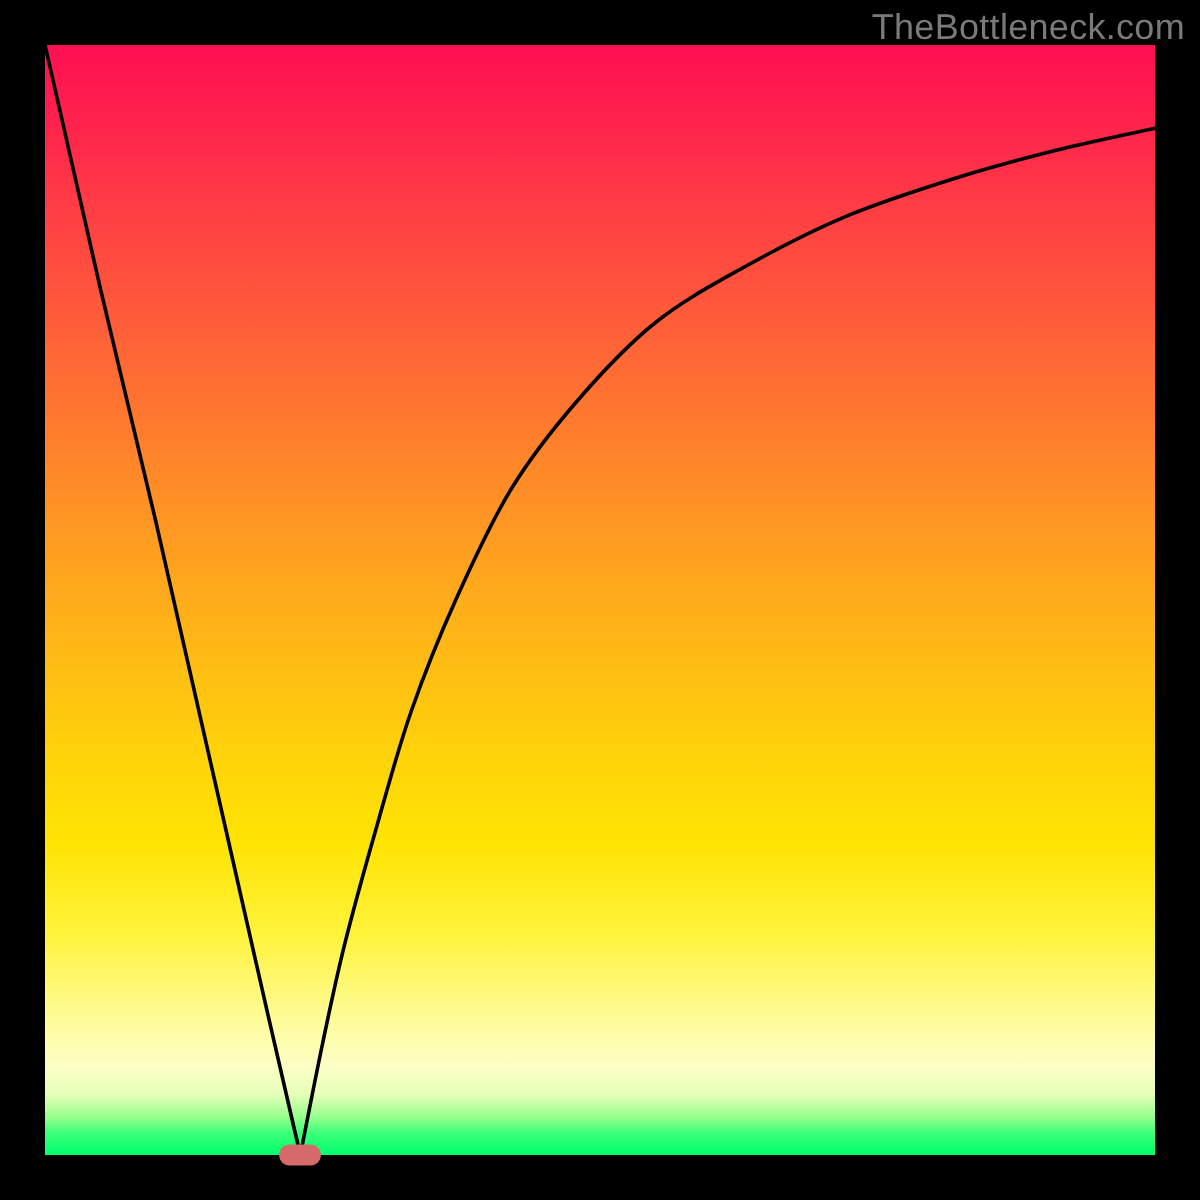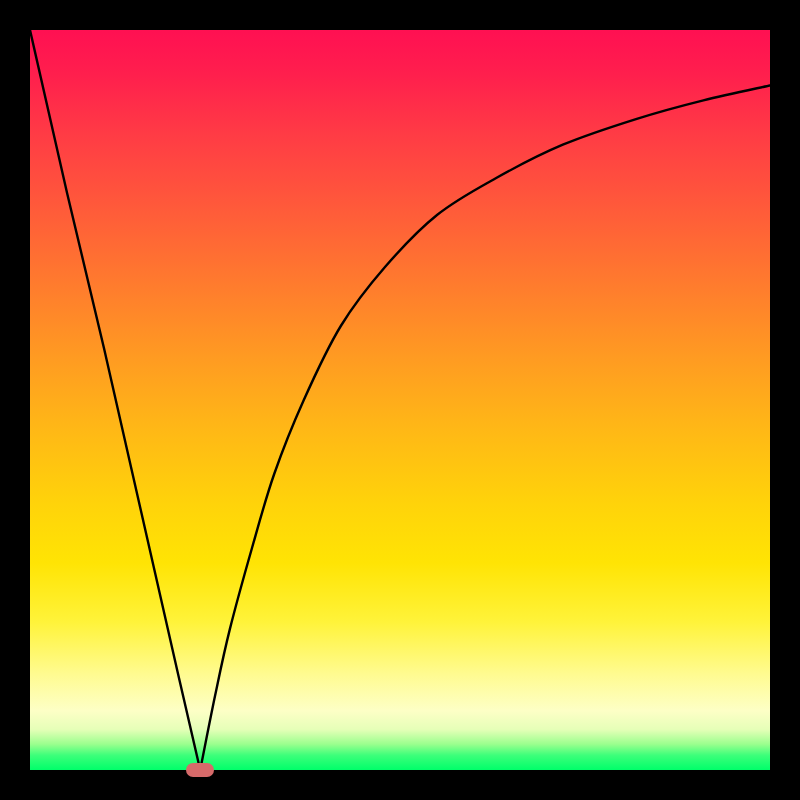--- a/index.html
+++ b/index.html
@@ -67,20 +67,21 @@
     font-size: 24px;
     font-weight: 500;
     letter-spacing: 0.2px;
     user-select: none;
   }
 </style>
 </head>
 <body>
 
 <div class="frame">
+  <div class="watermark">TheBottleneck.com</div>
   <div class="plot-area">
     <svg class="curve" viewBox="0 0 740 740" preserveAspectRatio="none">
       <path id="left-seg" fill="none" stroke="#000" stroke-width="2.4" stroke-linecap="round" d="M 0.00 0.00 L 37.00 162.80 L 74.00 318.20 L 111.00 481.00 L 148.00 643.80 L 170.20 740.00"></path>
       <path id="right-seg" fill="none" stroke="#000" stroke-width="2.4" stroke-linecap="round" d="M 170.20 740.00 C 172.67 727.67, 180.07 689.43, 185.00 666.00 C 189.93 642.57, 193.63 624.07, 199.80 599.40 C 205.97 574.73, 214.60 543.90, 222.00 518.00 C 229.40 492.10, 235.57 468.67, 244.20 444.00 C 252.83 419.33, 262.70 394.67, 273.80 370.00 C 284.90 345.33, 297.23 318.20, 310.80 296.00 C 324.37 273.80, 339.17 255.30, 355.20 236.80 C 371.23 218.30, 388.50 199.80, 407.00 185.00 C 425.50 170.20, 445.23 159.72, 466.20 148.00 C 487.17 136.28, 509.37 124.57, 532.80 114.70 C 556.23 104.83, 583.37 96.20, 606.80 88.80 C 630.23 81.40, 651.20 75.85, 673.40 70.30 C 695.60 64.75, 728.90 57.97, 740.00 55.50"></path>
     </svg>
     <div id="marker" class="marker" style="left: 170.2px; top: 740px;"></div>
   </div>
 </div>
 
 </body></html>

